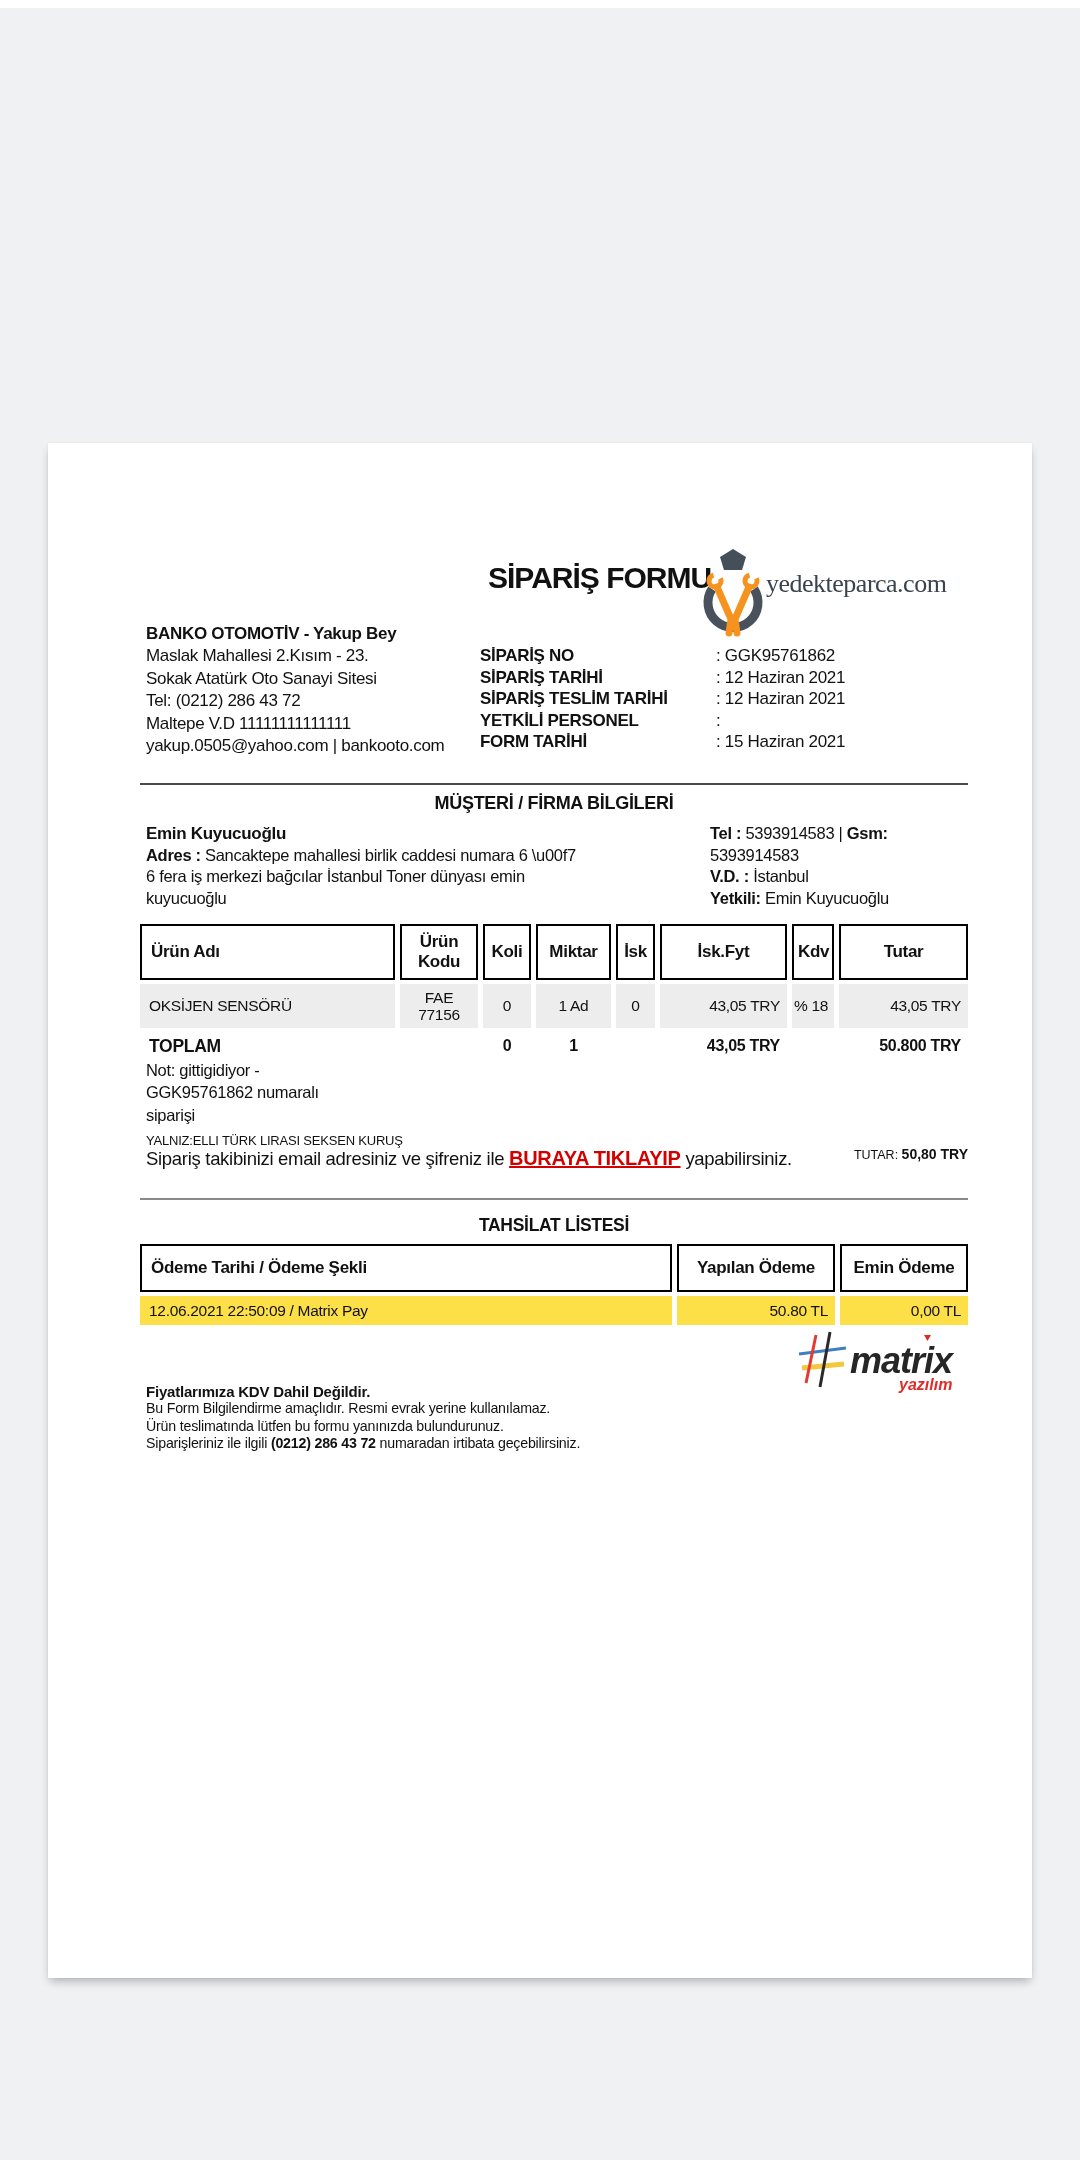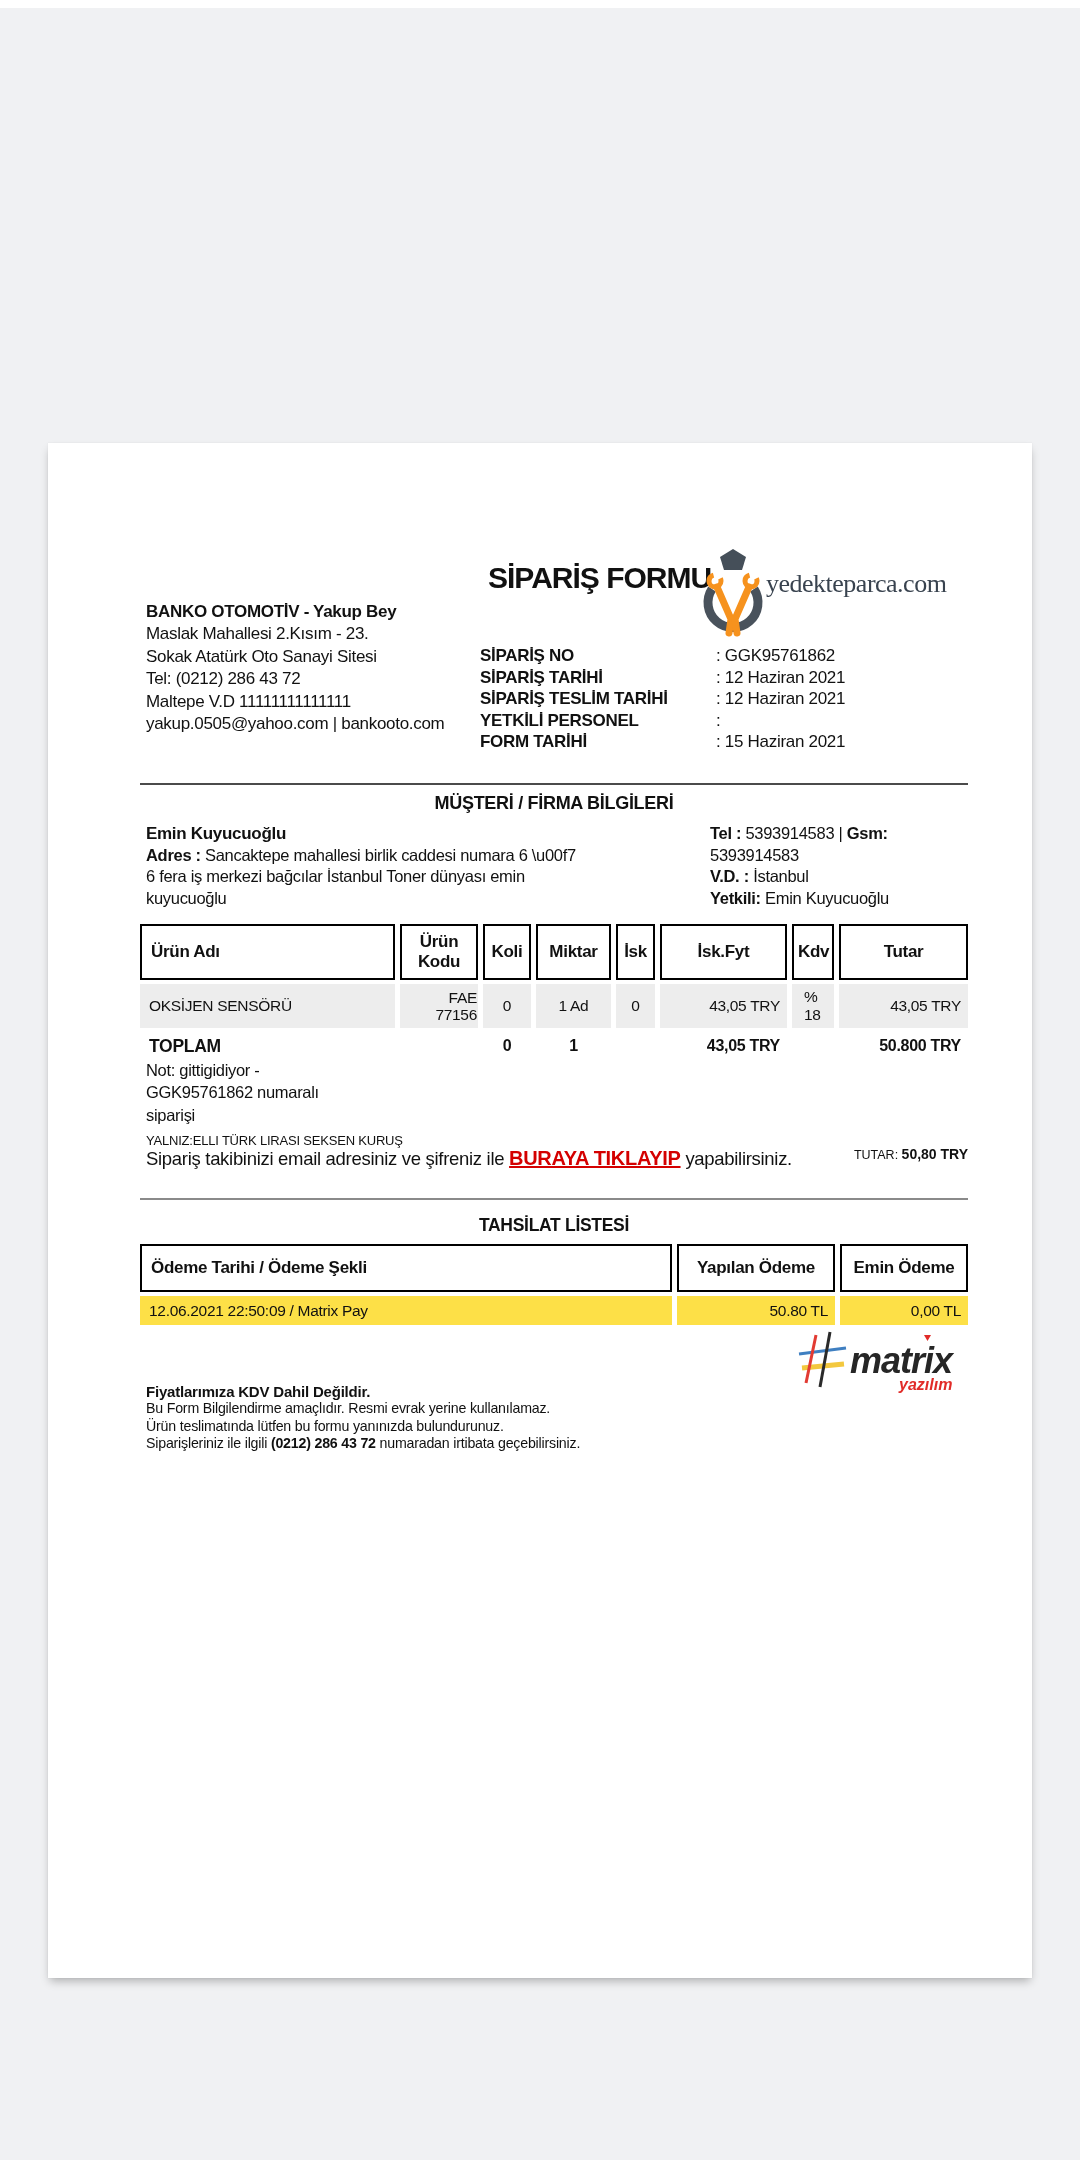--- a/index.html
+++ b/index.html
@@ -20,21 +20,21 @@
   }
   .abs{position:absolute;}
   .nowrap{white-space:nowrap;}
 
   
   .doc-title{left:440px;top:99px;font-size:30px;font-weight:700;letter-spacing:-1px;margin-top:19px;}
   .logo-mark{left:652px;top:102px;}
   .brand-text{left:718px;top:126px;font-family:"Liberation Serif",serif;font-size:26px;color:#39434f;letter-spacing:-0.5px;}
 
   
-  .supplier{left:98px;top:158px;font-size:17px;line-height:22.4px;letter-spacing:-0.3px;}
+  .supplier{left:98px;top:180px;font-size:17px;line-height:22.4px;letter-spacing:-0.3px;}
   .supplier .b{font-weight:700;}
 
   
   .order-info{left:432px;top:203px;font-size:17px;letter-spacing:-0.3px;}
   .order-row{display:flex;height:21.6px;align-items:flex-start;}
   .order-row .lbl{width:236px;font-weight:700;}
   .order-row .val{width:300px;}
 
   .divider{left:92px;width:828px;height:2px;background:#4b4b4b;}
   .divider2{left:92px;width:828px;height:2px;background:#8a8a8a;}
@@ -54,22 +54,22 @@
     border:2px solid #000;background:#fff;font-size:17px;font-weight:700;
     text-align:center;vertical-align:middle;padding:4px 4px;letter-spacing:-0.3px;
   }
   .prod-table th{height:44px;}
   .prod-table th.al{text-align:left;padding-left:9px;}
   table.grid td{font-size:15.5px;vertical-align:middle;letter-spacing:-0.3px;}
   .prod-table tr.datarow td{background:#ededed;height:42px;}
   td.al{text-align:left;padding-left:9px;}
   td.ac{text-align:center;}
   td.ar{text-align:right;padding-right:7px;}
-  td.kdv{text-align:left;padding-left:12px;}
-  .code span{display:block;text-align:right;line-height:17px;}
+  td.kdv{text-align:left;padding-left:2px;}
+  .code span{display:block;text-align:center;line-height:17px;}
   tr.totalrow td{font-weight:700;height:26px;font-size:16px;}
   tr.totalrow td.lblcell{font-size:17.5px;}
 
   
   .note{left:98px;top:616px;font-size:16.5px;line-height:22.3px;letter-spacing:-0.3px;}
   .amount-words{left:98px;top:690px;font-size:13px;letter-spacing:-0.2px;}
   .tracking{left:98px;top:704px;font-size:18.5px;letter-spacing:-0.3px;}
   .tracking .link{color:#d40000;font-weight:700;font-size:20px;text-decoration:underline;text-decoration-thickness:2px;}
   .tutar-line{left:690px;top:702px;width:230px;text-align:right;}
   .tutar-line .tl{font-size:12.5px;}

